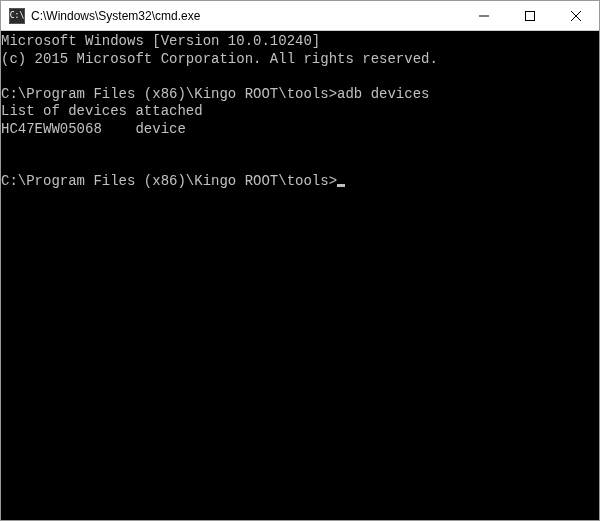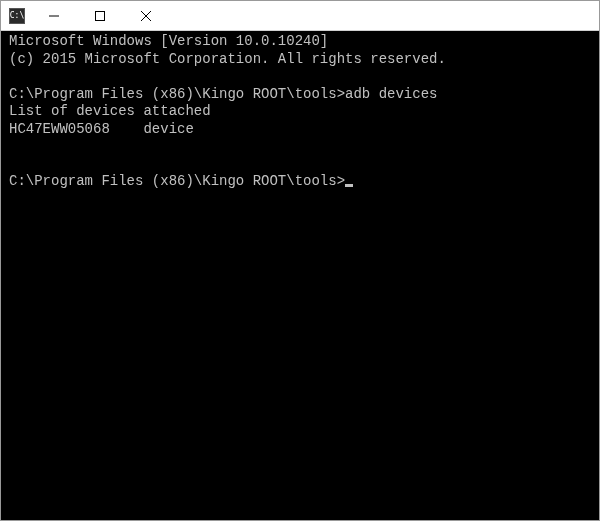--- a/index.html
+++ b/index.html
@@ -66,21 +66,21 @@
       width: 10px;
       height: 10px;
     }
     .terminal {
       flex: 1;
       background: #000;
       color: #c0c0c0;
       font-family: Consolas, "Courier New", monospace;
       font-size: 14px;
       line-height: 1.25;
-      padding: 2px 8px;
+      padding: 2px 0;
       white-space: pre;
       overflow: hidden;
     }
     .cursor {
       display: inline-block;
       width: 8px;
       height: 3px;
       background: #c0c0c0;
       vertical-align: baseline;
       margin-left: 0px;
@@ -91,20 +91,21 @@
     @keyframes blink {
       50% { opacity: 0; }
     }
   </style>
 </head>
 <body>
 
 <div class="window">
   <div class="titlebar">
     <div class="titlebar-icon">C:\</div>
+    <div class="titlebar-text">C:\Windows\System32\cmd.exe</div>
     <div class="titlebar-controls">
       <button class="ctrl-btn">
         <svg viewBox="0 0 10 10">
             <line x1="0" y1="5" x2="10" y2="5" stroke="currentColor" stroke-width="1"></line>
           </svg>
       </button>
       <button class="ctrl-btn">
         <svg viewBox="0 0 10 10">
             <rect x="0.5" y="0.5" width="9" height="9" fill="none" stroke="currentColor" stroke-width="1"></rect>
           </svg>

